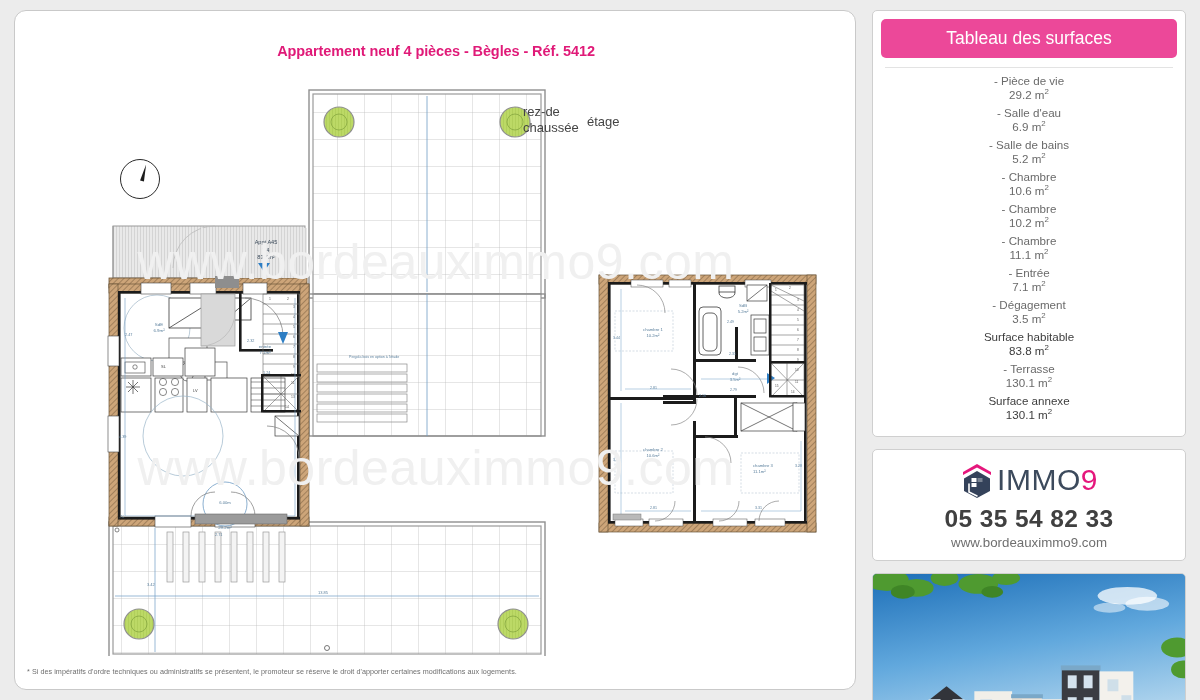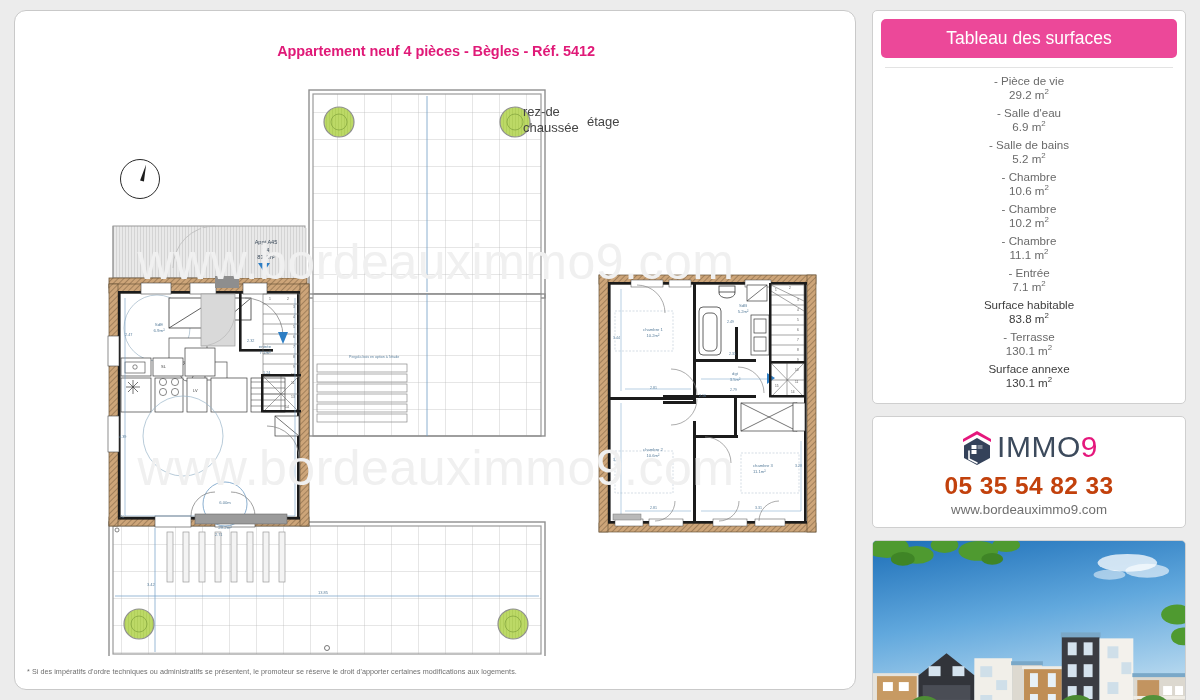--- a/index.html
+++ b/index.html
@@ -199,21 +199,21 @@
     font-weight: normal;
     line-height: 1;
     display: flex;
     align-items: baseline;
   }
   #logo-word .nine { color: #e5177c; }
   #phone {
     margin-top: 5px;
     font-size: 24.5px;
     font-weight: bold;
-    color: #c2410c;
+    color: #404040;
     letter-spacing: 0.4px;
   }
   #website {
     margin-top: 2px;
     font-size: 13.3px;
     color: #6f6f6f;
   }
 
   
   #photo-card {
@@ -735,20 +735,24 @@
             <span class="sv">10.2 m<sup>2</sup></span>
           </div>
         <div class="surf-row">
             <span class="sl">- Chambre</span>
             <span class="sv">11.1 m<sup>2</sup></span>
           </div>
         <div class="surf-row">
             <span class="sl">- Entrée</span>
             <span class="sv">7.1 m<sup>2</sup></span>
           </div>
+        <div class="surf-row">
+            <span class="sl">- Dégagement</span>
+            <span class="sv">3.5 m<sup>2</sup></span>
+          </div>
         <div class="surf-row total">
             <span class="sl">Surface habitable</span>
             <span class="sv">83.8 m<sup>2</sup></span>
           </div>
         <div class="surf-row">
             <span class="sl">- Terrasse</span>
             <span class="sv">130.1 m<sup>2</sup></span>
           </div>
         <div class="surf-row total">
             <span class="sl">Surface annexe</span>

